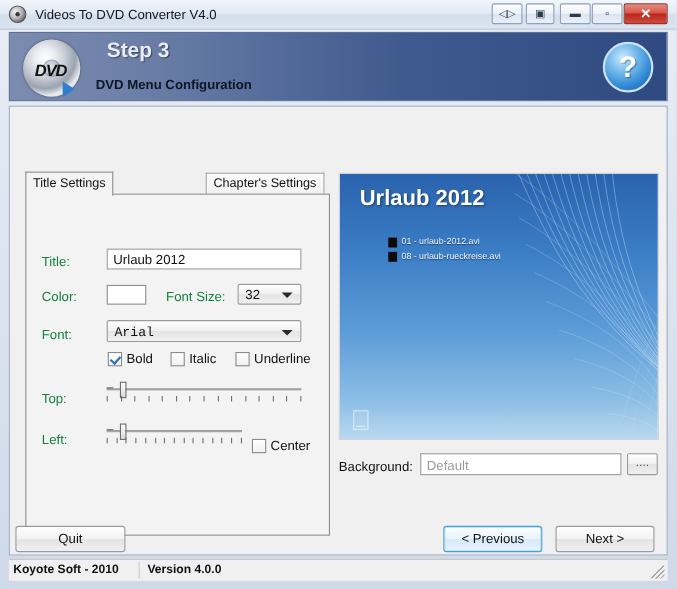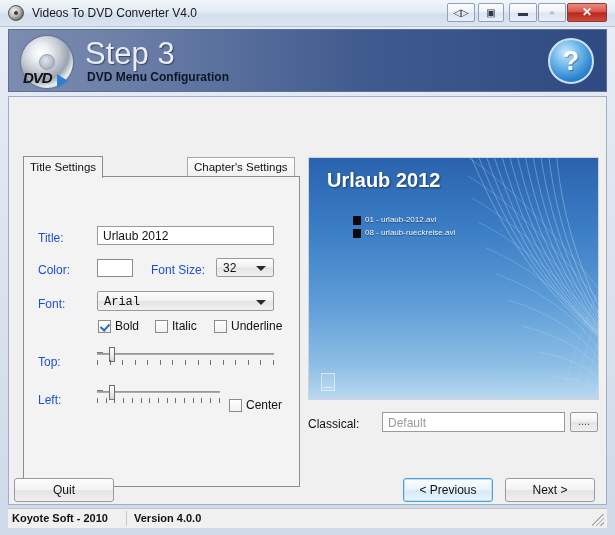--- a/index.html
+++ b/index.html
@@ -67,33 +67,33 @@
     background:
       radial-gradient(circle at 38% 32%,#ffffff 0%,#eceff2 18%,#c9ced6 38%,#9aa3b0 58%,#e9ecef 72%,#b6bcc6 88%,#8d949f 100%);
     box-shadow:0 0 2px rgba(0,0,0,.5);
   }
   #dvd-hole{
     position:absolute;left:20px;top:20px;width:16px;height:16px;border-radius:50%;
     background:radial-gradient(circle at 40% 38%,#dfe6ee 0%,#b3bdc9 60%,#8e99a6 100%);
     border:1px solid #9aa3ae;box-sizing:border-box;
   }
   #dvd-word{
-    position:absolute;left:4px;top:35px;width:46px;text-align:left;
+    position:absolute;left:4px;top:22px;width:46px;text-align:center;
     font-family:"Liberation Sans", sans-serif;
     font-weight:bold;font-style:italic;font-size:15px;color:#111;
     letter-spacing:-1px;
   }
   #dvd-arrow{
     position:absolute;left:38px;top:40px;width:0;height:0;
     border-top:7px solid transparent;border-bottom:7px solid transparent;
     border-left:11px solid #2f7fd0;
   }
   #step-title{
-    position:absolute;left:76px;top:6px;
-    font-size:31px;font-weight:normal;color:#e7ecf5;
+    position:absolute;left:88px;top:6px;
+    font-size:19px;font-weight:bold;color:#e7ecf5;
     text-shadow:1px 1px 1px rgba(0,0,0,.45);
     letter-spacing:0px;
   }
   #step-sub{
     position:absolute;left:78px;top:40px;
     font-size:12px;font-weight:bold;color:#0e1526;
   }
   #help-btn{
     position:absolute;right:12px;top:8px;width:46px;height:46px;border-radius:50%;
     background:radial-gradient(circle at 38% 30%,#cfe9fb 0%,#6fb8ec 35%,#2b82cf 70%,#18639f 100%);
@@ -146,21 +146,21 @@
     height:22px;line-height:21px;top:-1px;z-index:3;
   }
   #tab-0{left:0;}
   #tab-1{left:82px;}
   #tab-2{left:164px;}
   #tabpage{
     position:absolute;left:14px;top:79px;width:277px;height:311px;
     background:#f3f3f3;border:1px solid #8d8d8d;box-sizing:border-box;
   }
   
-  .flabel{position:absolute;font-size:12px;color:#1d4ed8;}
+  .flabel{position:absolute;font-size:12px;color:#15803d;}
   #lbl-title{left:14px;top:54px;}
   #lbl-color{left:14px;top:86px;}
   #lbl-font{left:14px;top:120px;}
   #lbl-top{left:14px;top:178px;}
   #lbl-left{left:14px;top:216px;}
   #lbl-fontsize{left:127px;top:86px;}
   #in-title{
     position:absolute;left:73px;top:49px;width:177px;height:19px;
     box-sizing:border-box;background:#ffffff;border:1px solid #9b9b9b;
   }
@@ -490,21 +490,21 @@
           </div>
           <div class="pv-item">
             <span class="bullet"></span>
             <span class="txt">08 - urlaub-rueckreise.avi</span>
           </div>
         </div>
         <div id="pv-page"></div>
       </div>
 
       <div id="bg-row">
-        <div id="lbl-bg">Classical:</div>
+        <div id="lbl-bg">Background:</div>
         <div id="in-bg">
           <span class="ph">Default</span>
         </div>
         <div id="btn-bgbrowse">....</div>
       </div>
     </div>
   </div>
 
   <div class="btn" id="btn-quit">Quit</div>
   <div class="btn" id="btn-prev">&lt; Previous</div>

